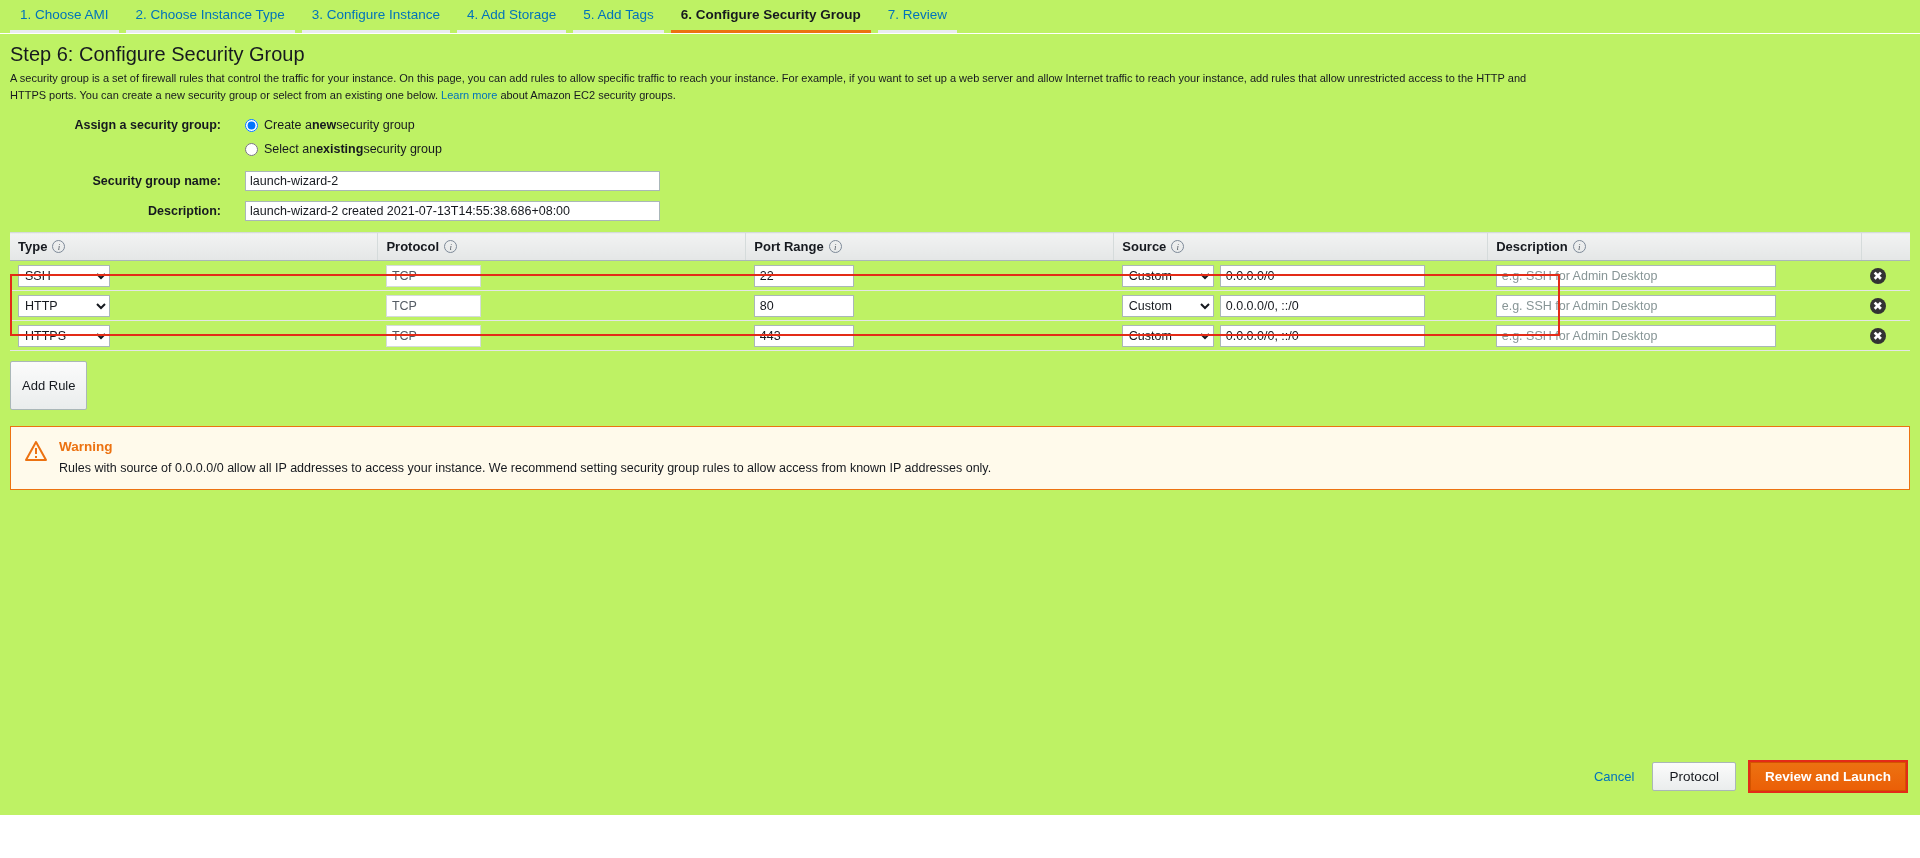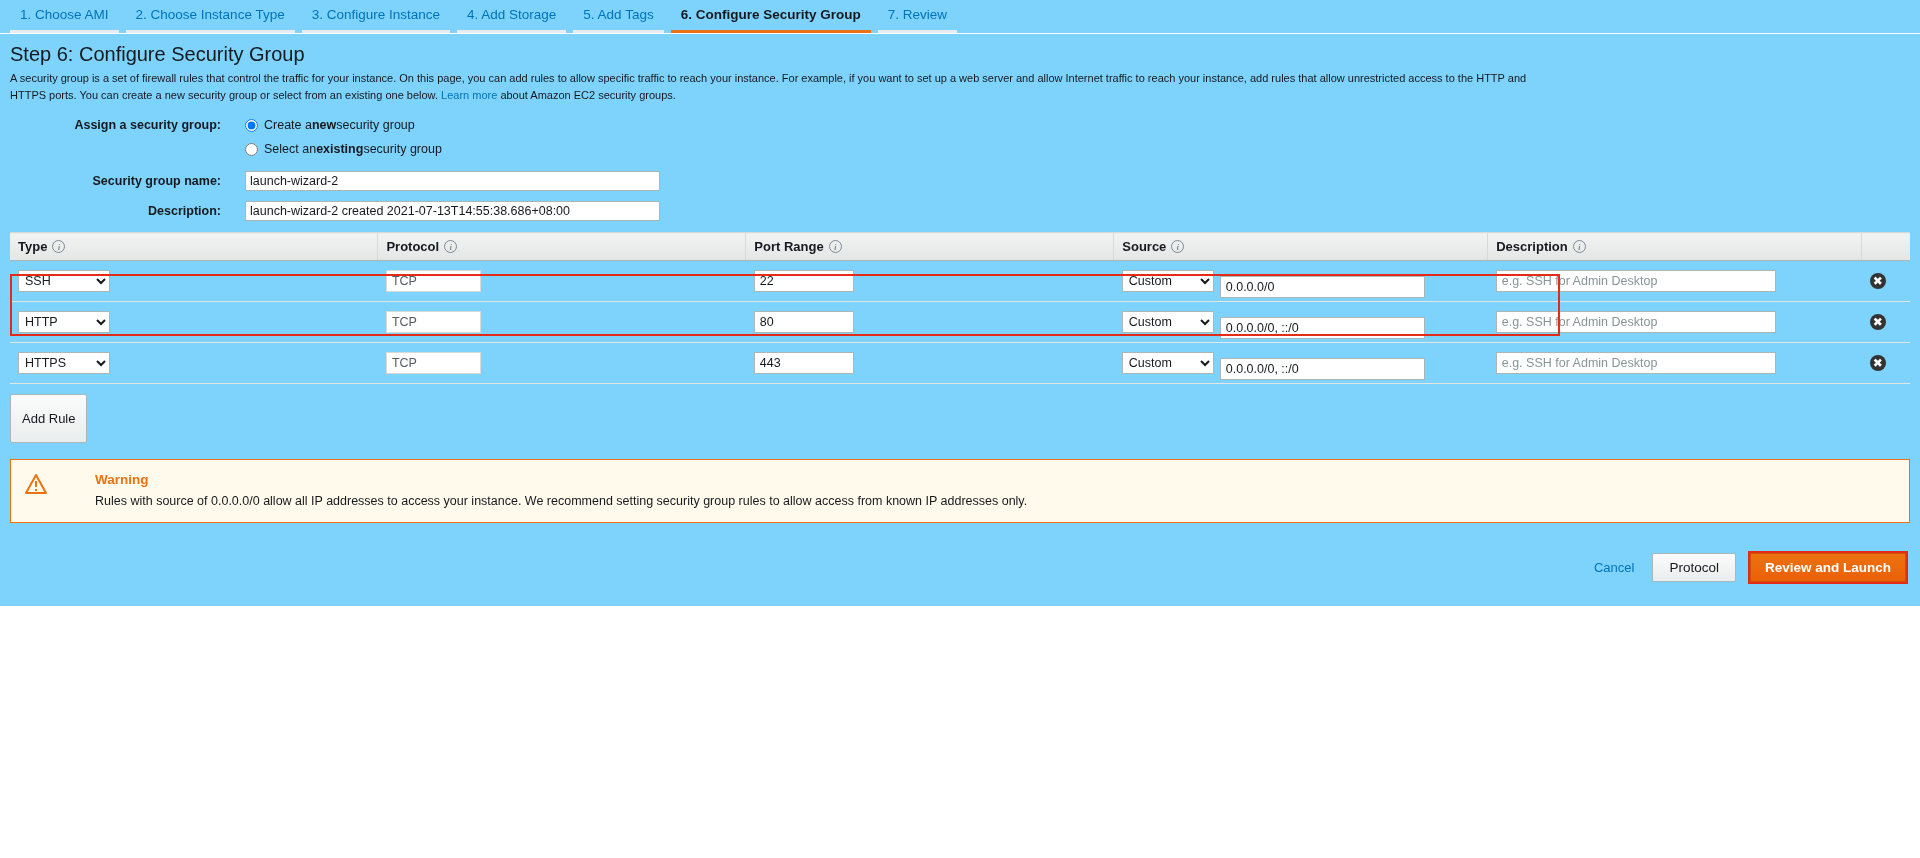--- a/index.html
+++ b/index.html
@@ -7,22 +7,22 @@
     margin: 0; padding: 0;
     width: 1920px; height: 858px;
     background: #ffffff;
     font-family: "Liberation Sans", sans-serif;
     color: #16191f;
     overflow: hidden;
   }
   #page {
     position: relative;
     width: 1920px;
-    height: 606px;
-    background: #7dd3fc;
+    height: 815px;
+    background: #bef264;
   }
 
   
   .wizard-tabs {
     display: flex;
     align-items: flex-end;
     padding: 0 0 0 10px;
     height: 34px;
     border-bottom: 1px solid #ffffff;
   }
@@ -179,21 +179,21 @@
     outline: none;
   }
   input.cell-input::placeholder { color: #879596; }
   input.readonly-cell {
     border: 1px solid #d5dbdb;
     background: #fff;
     color: #545b64;
     width: 95px;
   }
   input.port-input { width: 100px; }
-  input.source-input { width: 205px; margin-top: 12px; }
+  input.source-input { width: 205px; }
   input.desc-input { width: 280px; }
 
   .cell-flex { display: flex; align-items: center; gap: 6px; }
 
   .del-btn {
     display: inline-block;
     width: 16px; height: 16px;
     border-radius: 50%;
     background: #333;
     color: #fff;
@@ -226,21 +226,20 @@
   }
 
   
   .warning-panel {
     margin: 16px 10px 0 10px;
     border: 1px solid #ec7211;
     background: #fffaeb;
     display: flex;
     padding: 12px 14px;
     min-height: 62px;
-    gap: 36px;
   }
   .warn-icon {
     width: 22px; height: 20px;
     margin-right: 12px;
     flex: none;
     margin-top: 2px;
   }
   .warn-title {
     color: #ec7211;
     font-size: 13.5px;

